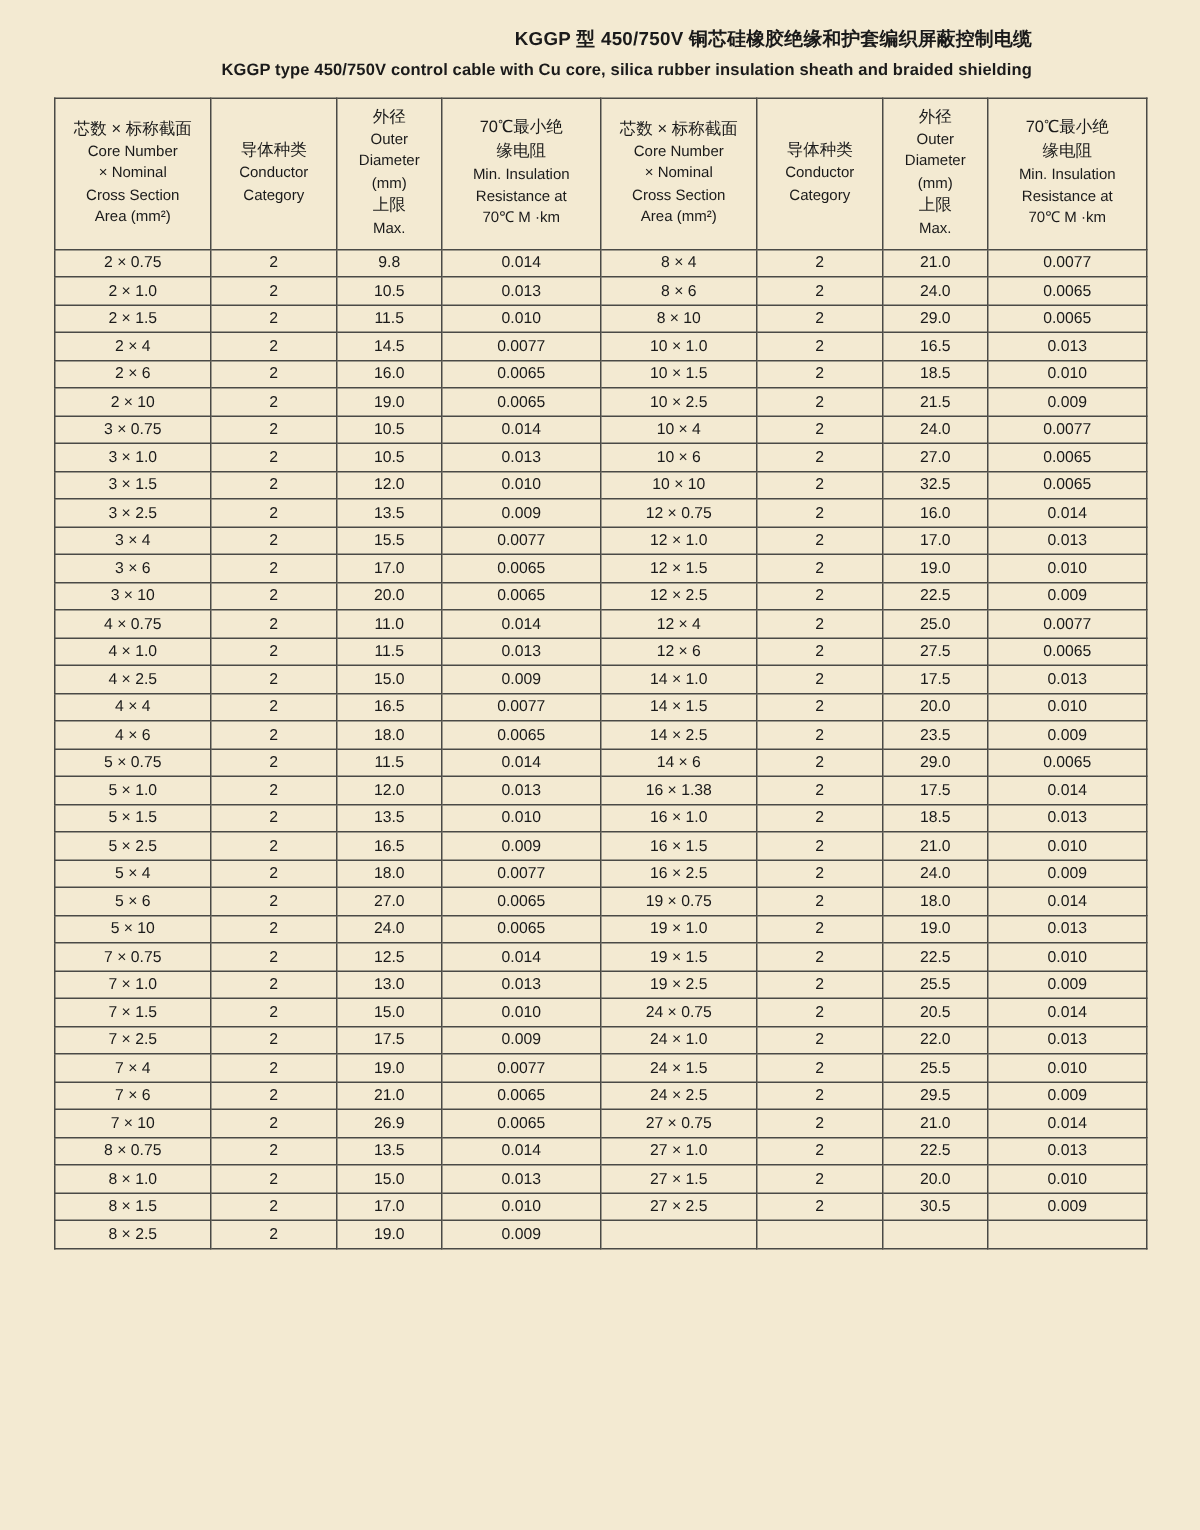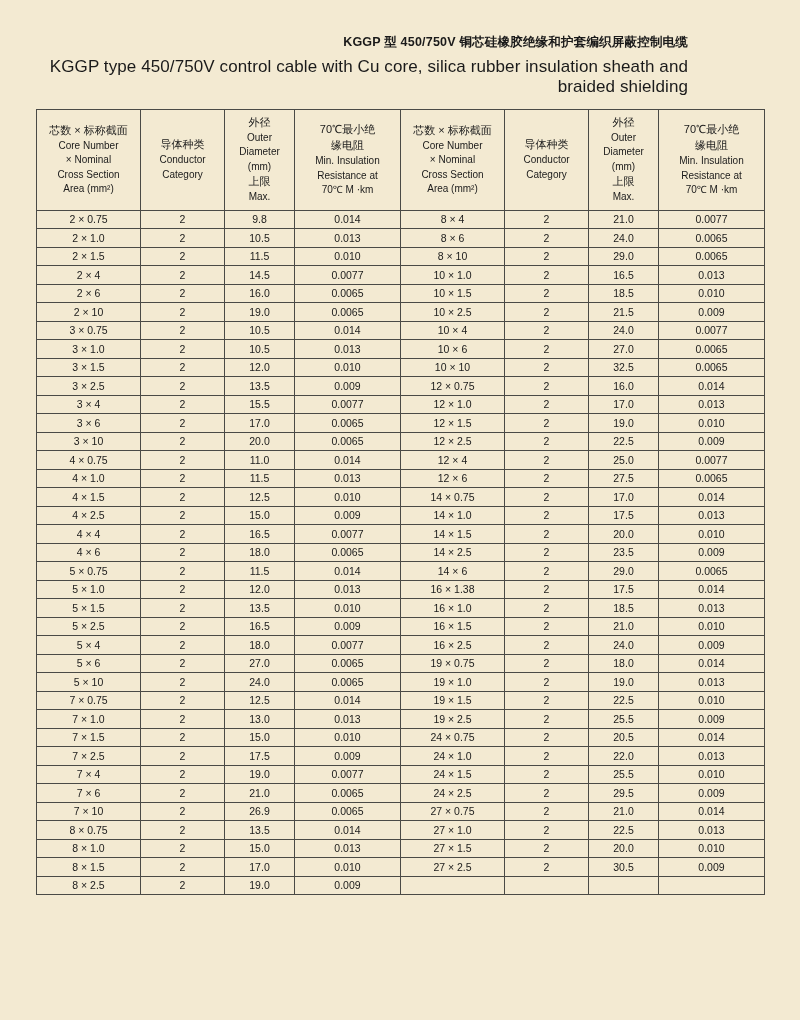--- a/index.html
+++ b/index.html
@@ -11,36 +11,36 @@
     width: 800px;
     height: 1020px;
     font-family: "Liberation Sans", sans-serif;
     color: #1a1a1a;
     position: relative;
   }
   .page {
     width: 728px;
     height: 1020px;
     box-sizing: border-box;
-    padding: 34px 36px 0 36px;
+    padding: 18px 36px 0 36px;
     background: #f3ead2;
   }
   .title-block {
     text-align: right;
     padding-right: 4px;
   }
   .title-cn {
     font-size: 12.5px;
     font-weight: bold;
     letter-spacing: 0.2px;
     margin-bottom: 6px;
   }
   .title-en {
-    font-size: 17px;
-    font-weight: normal;
+    font-size: 11px;
+    font-weight: bold;
     letter-spacing: 0.1px;
     margin-bottom: 12px;
   }
   table.spec {
     border-collapse: collapse;
     width: 728px;
     margin: 0 auto;
     table-layout: fixed;
   }
   table.spec th, table.spec td {
@@ -292,30 +292,20 @@
           <td>4 × 1.0</td>
           <td>2</td>
           <td>11.5</td>
           <td>0.013</td>
           <td>12 × 6</td>
           <td>2</td>
           <td>27.5</td>
           <td>0.0065</td>
         </tr>
         <tr>
-          <td>4 × 1.5</td>
-          <td>2</td>
-          <td>12.5</td>
-          <td>0.010</td>
-          <td>14 × 0.75</td>
-          <td>2</td>
-          <td>17.0</td>
-          <td>0.014</td>
-        </tr>
-        <tr>
           <td>4 × 2.5</td>
           <td>2</td>
           <td>15.0</td>
           <td>0.009</td>
           <td>14 × 1.0</td>
           <td>2</td>
           <td>17.5</td>
           <td>0.013</td>
         </tr>
         <tr>

